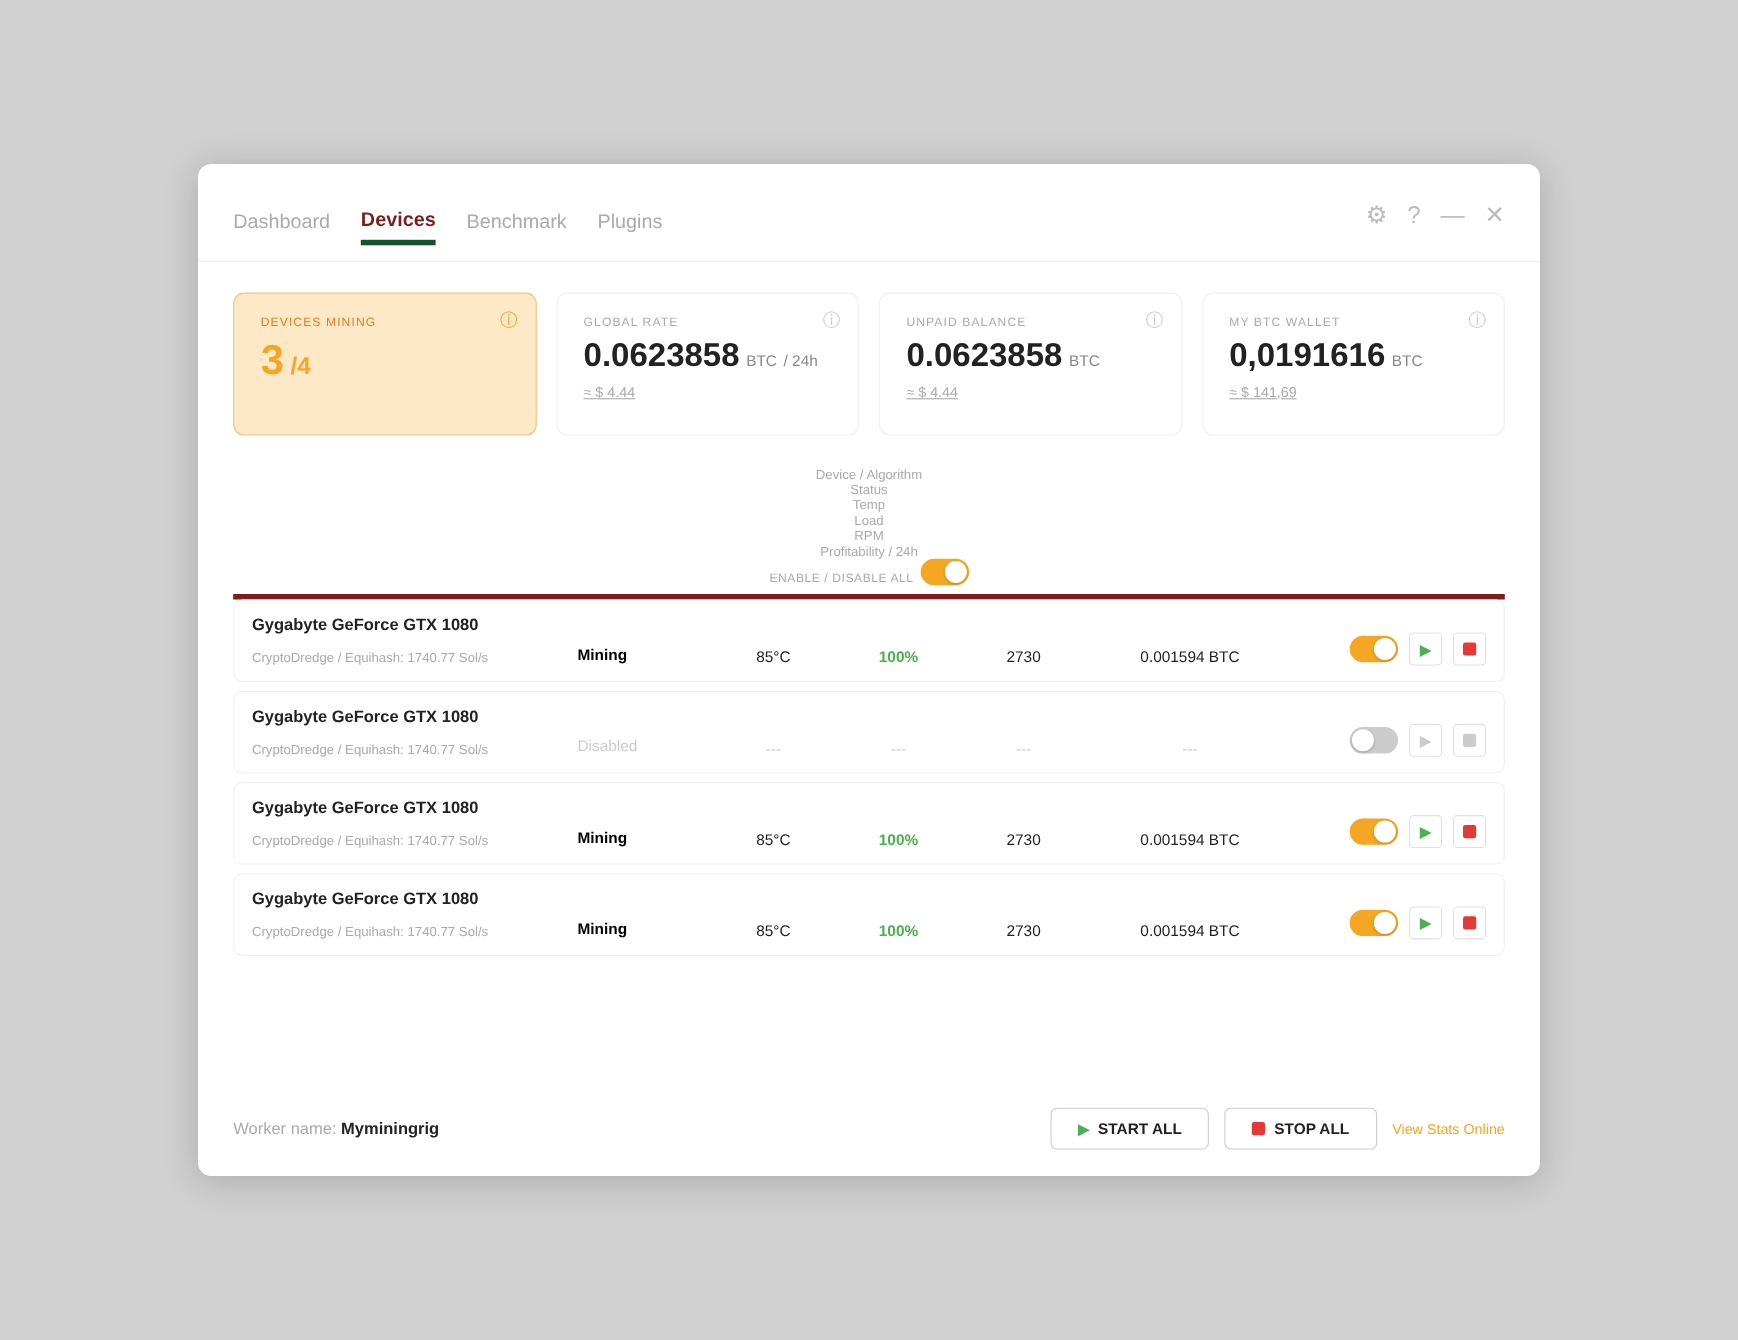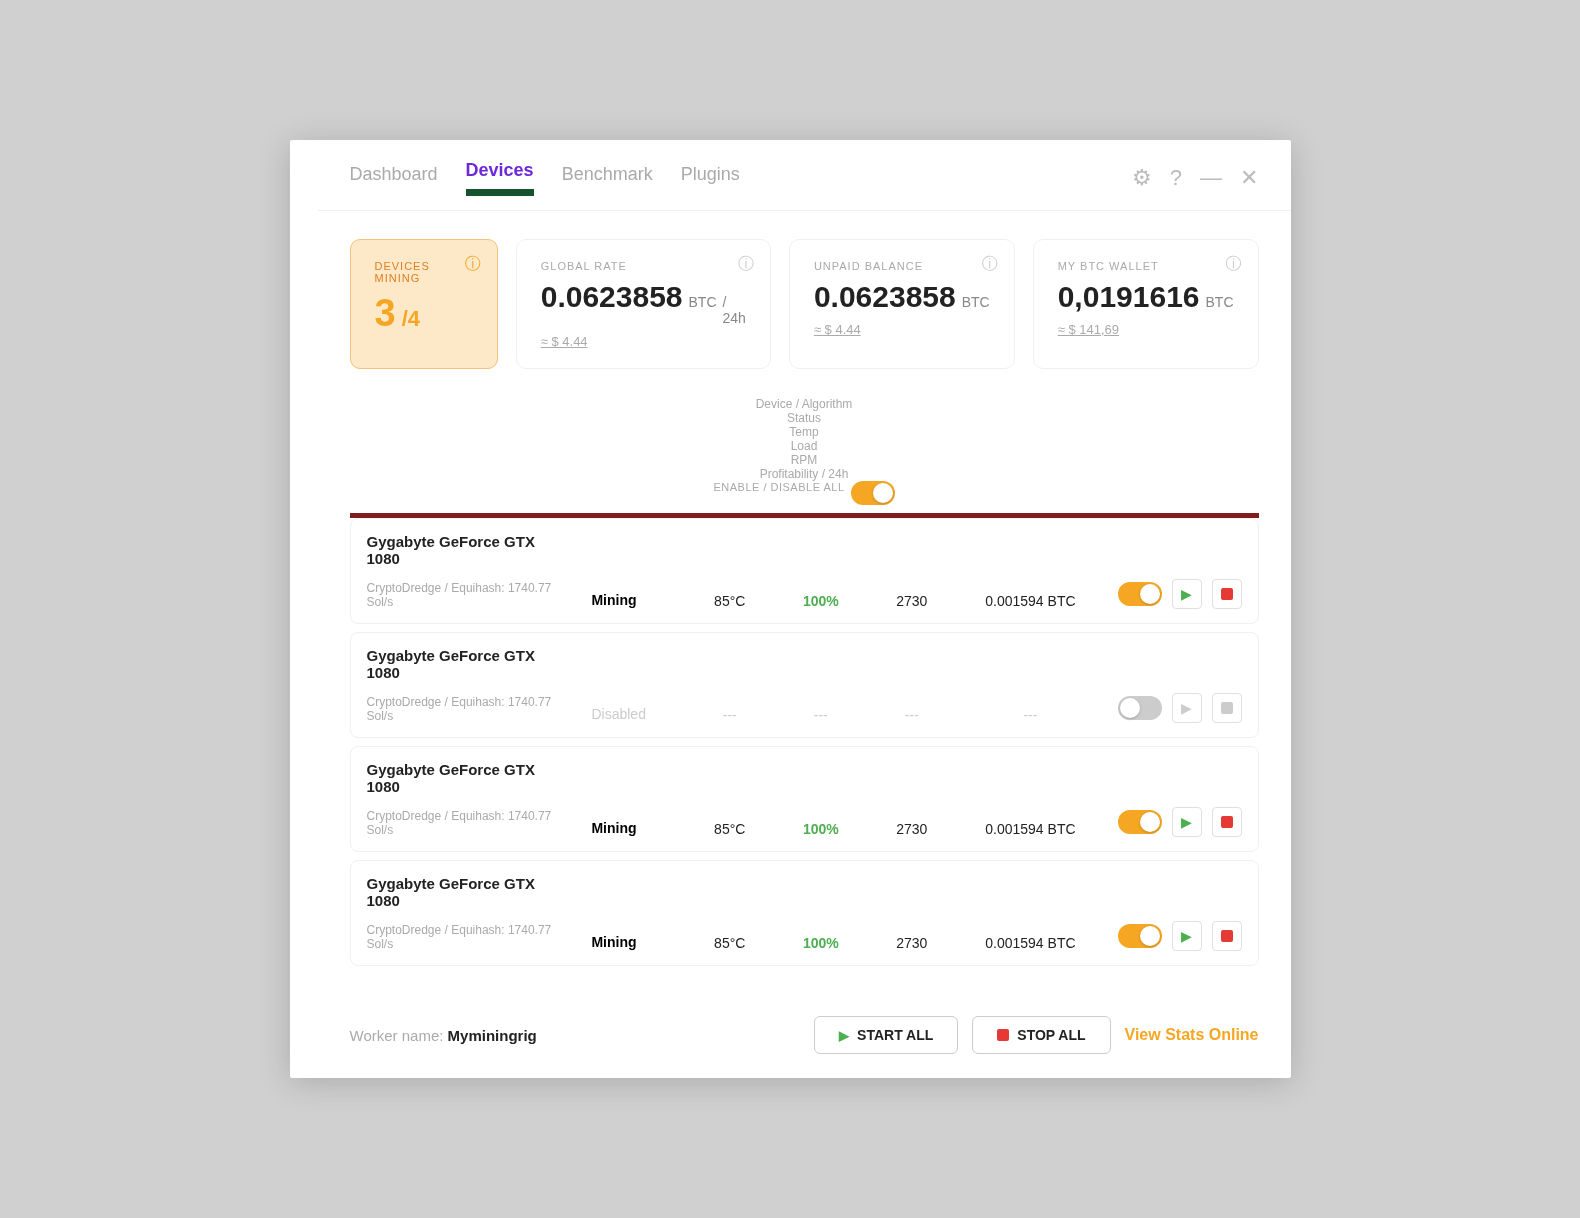--- a/index.html
+++ b/index.html
@@ -6,29 +6,28 @@
     body {
       background: #d0d0d0;
       display: flex;
       justify-content: center;
       align-items: center;
       min-height: 100vh;
       font-family: 'Segoe UI', Arial, sans-serif;
     }
     .window {
       background: #fff;
-      border-radius: 2px;
+      border-radius: 12px;
       box-shadow: 0 4px 32px rgba(0,0,0,0.18);
-      width: 1001px;
+      width: 1220px;
       min-height: 920px;
       display: flex;
       flex-direction: column;
       overflow: hidden;
       position: relative;
-      padding-left: 28px;
     }
     .titlebar {
       display: flex;
       align-items: center;
       justify-content: space-between;
       padding: 20px 32px 0 32px;
     }
     .nav-tabs {
       display: flex;
       gap: 28px;
@@ -37,23 +36,24 @@
     .nav-tab {
       font-size: 18px;
       color: #aaa;
       cursor: pointer;
       padding-bottom: 8px;
       border-bottom: 3px solid transparent;
       text-decoration: none;
       font-weight: 400;
     }
     .nav-tab.active {
-      color: #6d28d9;
-      border-bottom: 7px solid #14532d;
+      color: #7f1d1d;
+      border-bottom: 5px solid #14532d;
       font-weight: 600;
+      margin-top: 20px;
     }
     .window-controls {
       display: flex;
       gap: 18px;
       align-items: center;
     }
     .wc-btn {
       color: #bbb;
       font-size: 22px;
       cursor: pointer;
@@ -152,21 +152,21 @@
     }
     .col-device { flex: 2.5; }
     .col-status { flex: 1; }
     .col-temp { flex: 0.8; text-align: center; }
     .col-load { flex: 0.8; text-align: left; }
     .col-rpm { flex: 0.8; text-align: center; }
     .col-profit { flex: 1.5; text-align: center; }
     .col-actions {
       flex: 1.5;
       display: flex;
-      align-items: flex-start;
+      align-items: flex-end;
       justify-content: flex-end;
       gap: 0;
     }
     .enable-disable-label {
       font-size: 11px;
       color: #aaa;
       letter-spacing: 0.5px;
       text-transform: uppercase;
       margin-right: 6px;
     }
@@ -319,22 +319,22 @@
       cursor: pointer;
       display: flex;
       align-items: center;
       gap: 8px;
     }
     .btn-stop-all .sq2 { width: 12px; height: 12px; background: #e53935; border-radius: 2px; display: inline-block; }
     .btn-view-stats {
       background: none;
       border: none;
       color: #f5a623;
-      font-size: 16px;
-      font-weight: 700;
+      font-size: 13px;
+      font-weight: 400;
       cursor: pointer;
     }
   </style>
 </head>
 <body>
 
 <div class="window">
 
   <div class="titlebar">
     <nav class="nav-tabs">

